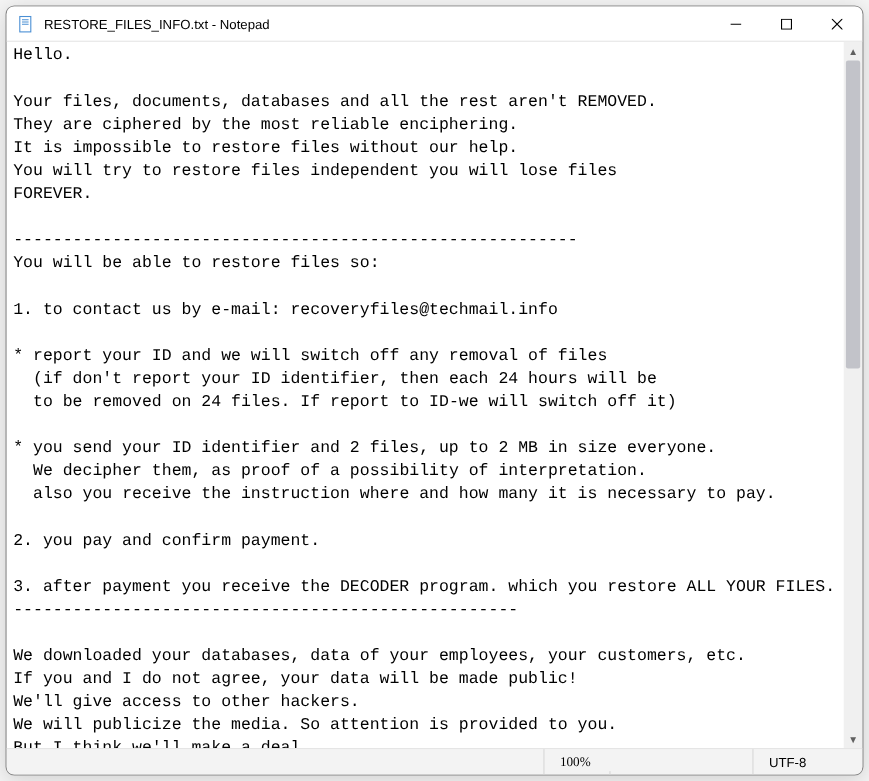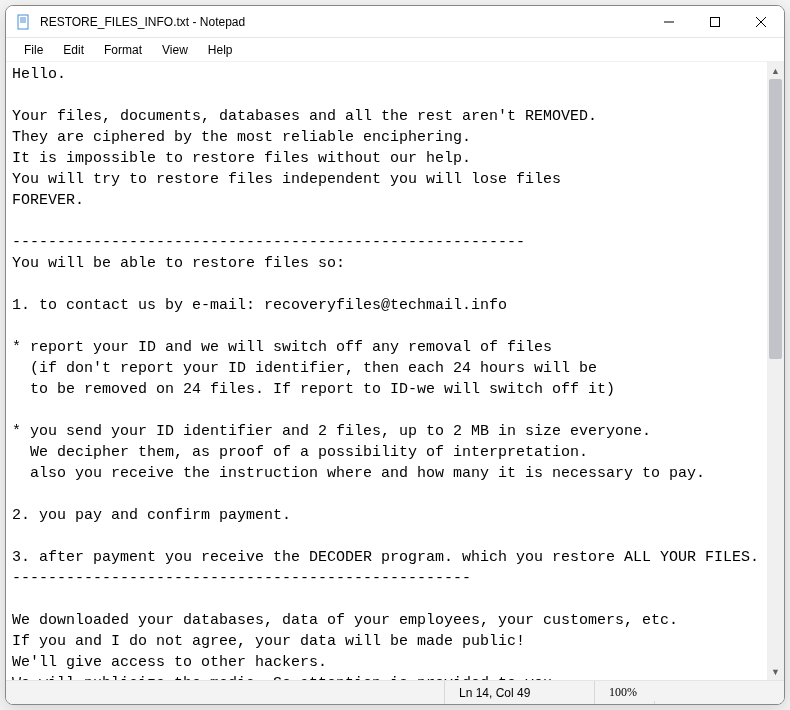--- a/index.html
+++ b/index.html
@@ -165,27 +165,20 @@
       </div>
       <div class="win-btn close">
         <svg width="10" height="10" viewBox="0 0 10 10">
             <line x1="0" y1="0" x2="10" y2="10" stroke="#000" stroke-width="1"></line>
             <line x1="10" y1="0" x2="0" y2="10" stroke="#000" stroke-width="1"></line>
           </svg>
       </div>
     </div>
   </div>
 
-  <div class="menubar">
-    <div class="menu-item">File</div>
-    <div class="menu-item">Edit</div>
-    <div class="menu-item">Format</div>
-    <div class="menu-item">View</div>
-    <div class="menu-item">Help</div>
-  </div>
 
   <div class="editor-wrap">
     <div class="editor">Hello.
 
 Your files, documents, databases and all the rest aren't REMOVED.
 They are ciphered by the most reliable enciphering.
 It is impossible to restore files without our help.
 You will try to restore files independent you will lose files
 FOREVER.
 
@@ -219,17 +212,17 @@
       <div class="scroll-arrow">▲</div>
       <div class="scroll-track">
         <div class="scroll-thumb"></div>
       </div>
       <div class="scroll-arrow">▼</div>
     </div>
   </div>
 
   <div class="statusbar">
     <div class="status-spacer"></div>
-    <div class="status-cell pos">Ln 14, Col 49</div>
     <div class="status-cell zoom">100%</div>
     <div class="status-cell eol">Windows (CRLF)</div>
+    <div class="status-cell enc">UTF-8</div>
   </div>
 </div>
 
 </body></html>

